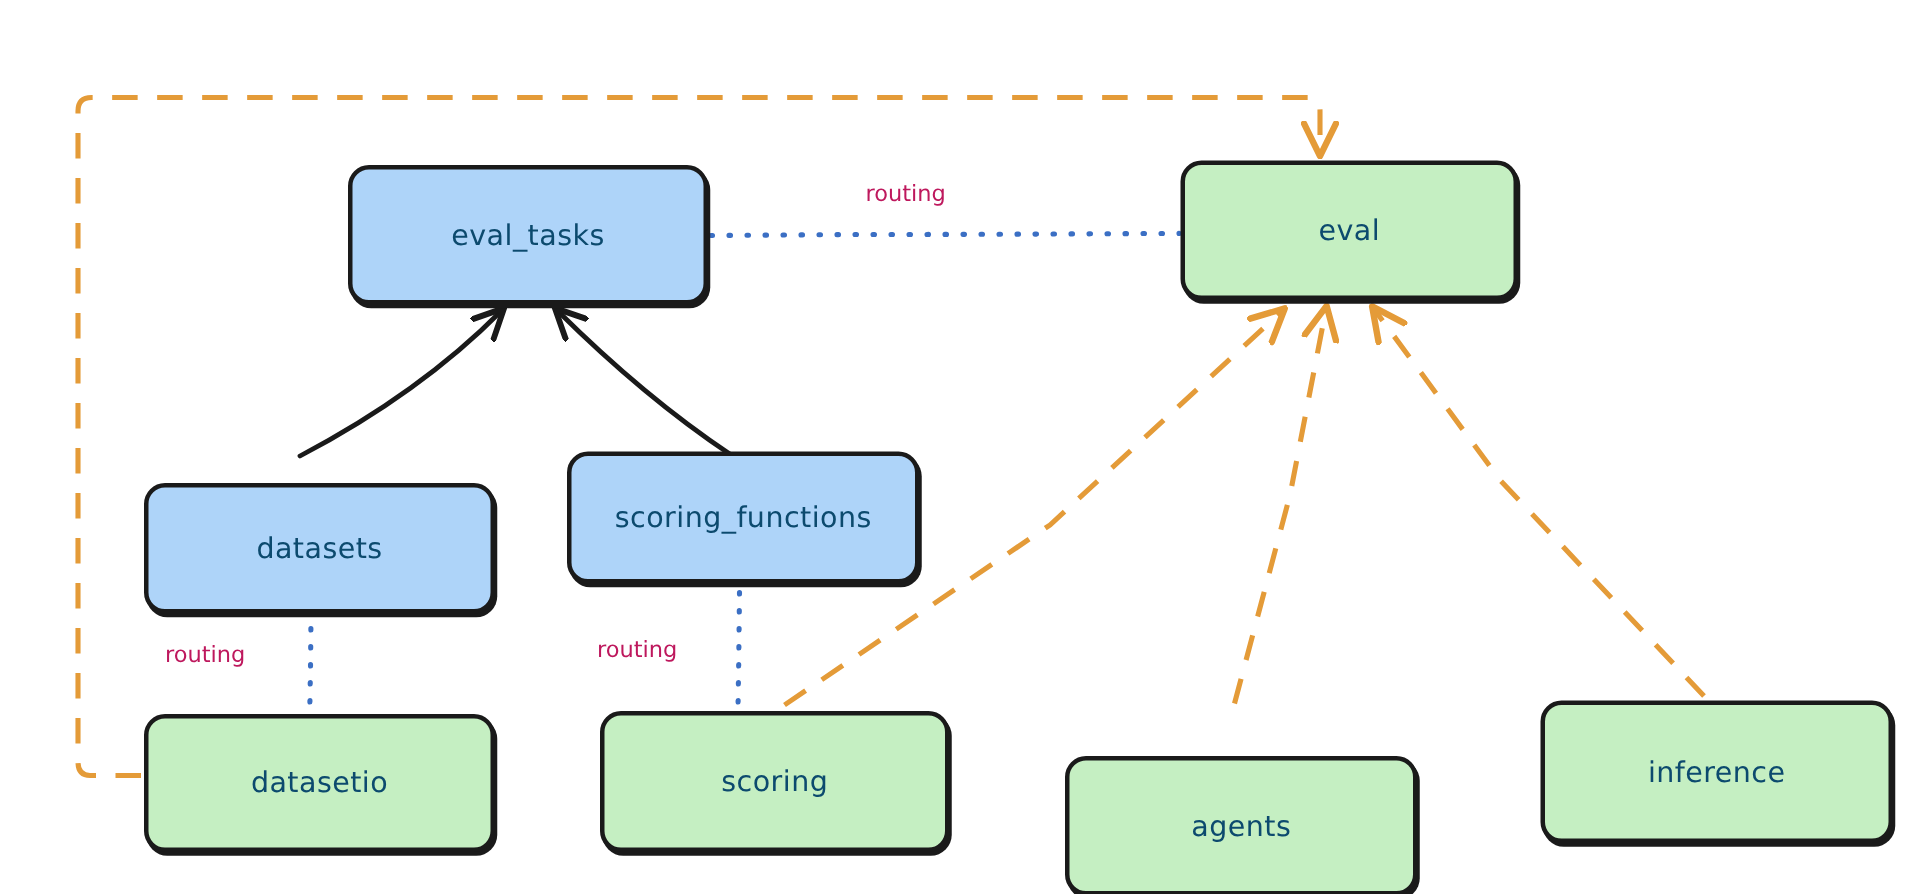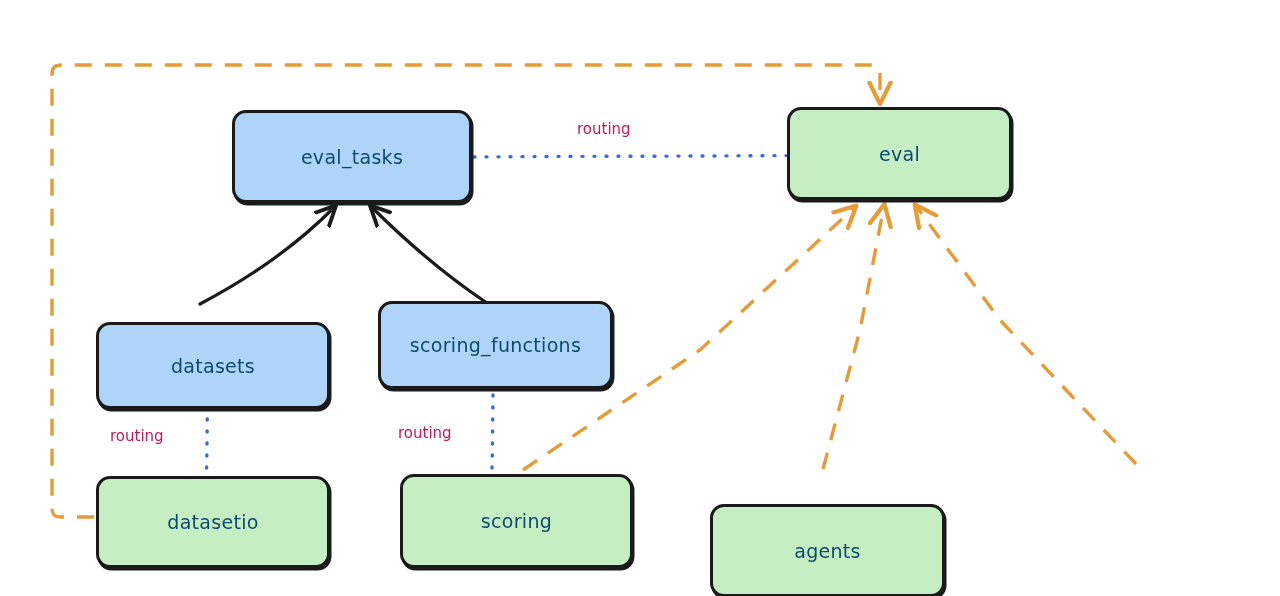--- a/index.html
+++ b/index.html
@@ -136,20 +136,23 @@
   </div>
 
   <div class="node green" id="n-scoring">
     <span class="node-label">scoring</span>
   </div>
 
   <div class="node green" id="n-agents">
     <span class="node-label">agents</span>
   </div>
 
+  <div class="node green" id="n-inference">
+    <span class="node-label">inference</span>
+  </div>
 
   <div class="edge-label" id="lbl-routing-eval">routing</div>
 
   <div class="edge-label" id="lbl-routing-datasetio">routing</div>
 
   <div class="edge-label" id="lbl-routing-scoring">routing</div>
 
 </div>
 
 </body></html>

